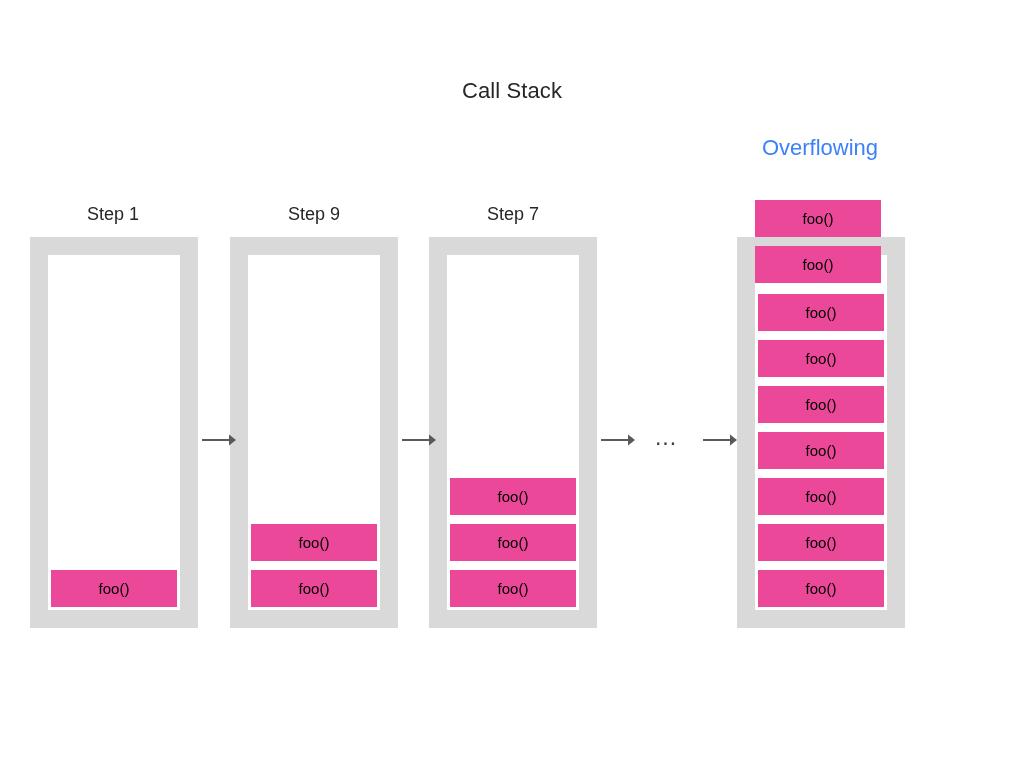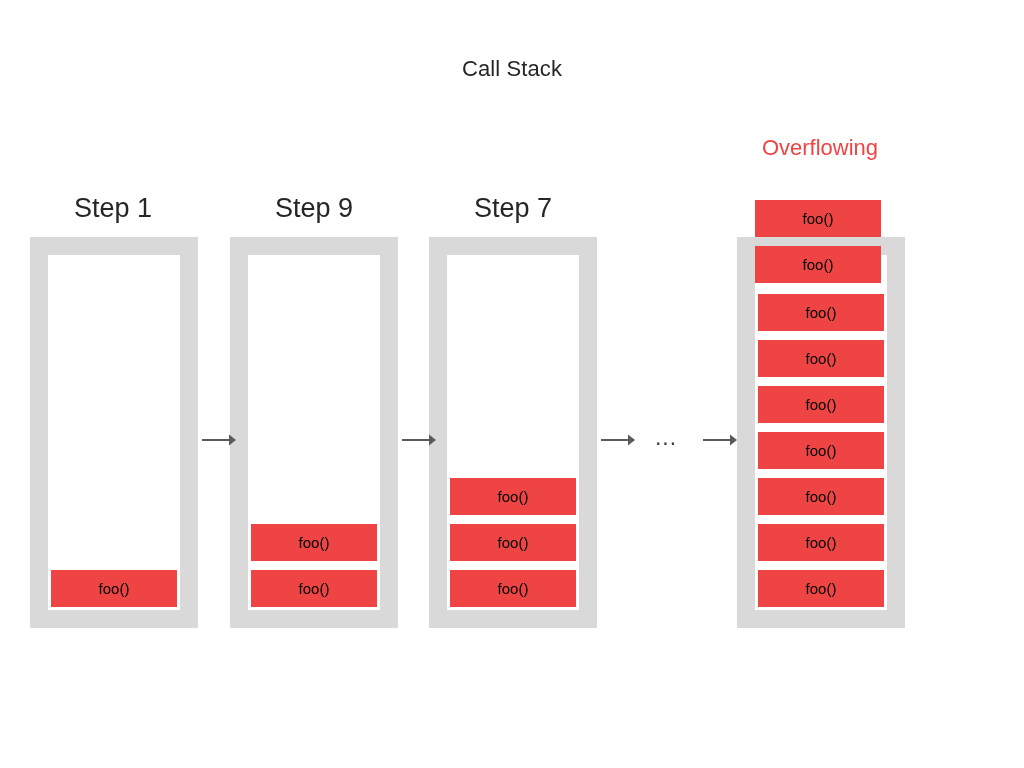--- a/index.html
+++ b/index.html
@@ -13,44 +13,44 @@
     position: relative;
     overflow: hidden;
     font-family: "Liberation Sans", sans-serif;
     color: #1a1a1a;
   }
 
   
   .diagram-title {
     position: absolute;
     left: 0;
-    top: 54px;
+    top: 76px;
     width: 1024px;
     text-align: center;
     font-size: 22px;
     line-height: 30px;
     color: #262626;
     letter-spacing: 0.1px;
   }
   .overflow-title {
     position: absolute;
     left: 700px;
     top: 133px;
     width: 240px;
     text-align: center;
     font-size: 22px;
     line-height: 30px;
-    color: #ef4444;
+    color: #3b82f6;
   }
   .step-label {
     position: absolute;
-    top: 194px;
+    top: 200px;
     width: 170px;
     text-align: center;
-    font-size: 27px;
+    font-size: 18px;
     line-height: 28px;
     color: #262626;
   }
   .step-label.s1 { left: 28px;  }
   .step-label.s2 { left: 229px; }
   .step-label.s3 { left: 428px; }
 
   
   .stack {
     position: absolute;
@@ -80,21 +80,21 @@
 
   
   .stack.c4 .inner {
     overflow: visible;
   }
 
   
   .frame-box {
     height: 37px;
     margin: 0 3px 9px 3px;
-    background: #ef4444;
+    background: #ec4899;
     color: #000000;
     font-size: 15px;
     line-height: 37px;
     text-align: center;
     box-sizing: border-box;
     flex: 0 0 auto;
   }
   .frame-box:last-child { margin-bottom: 0; }
 
   

